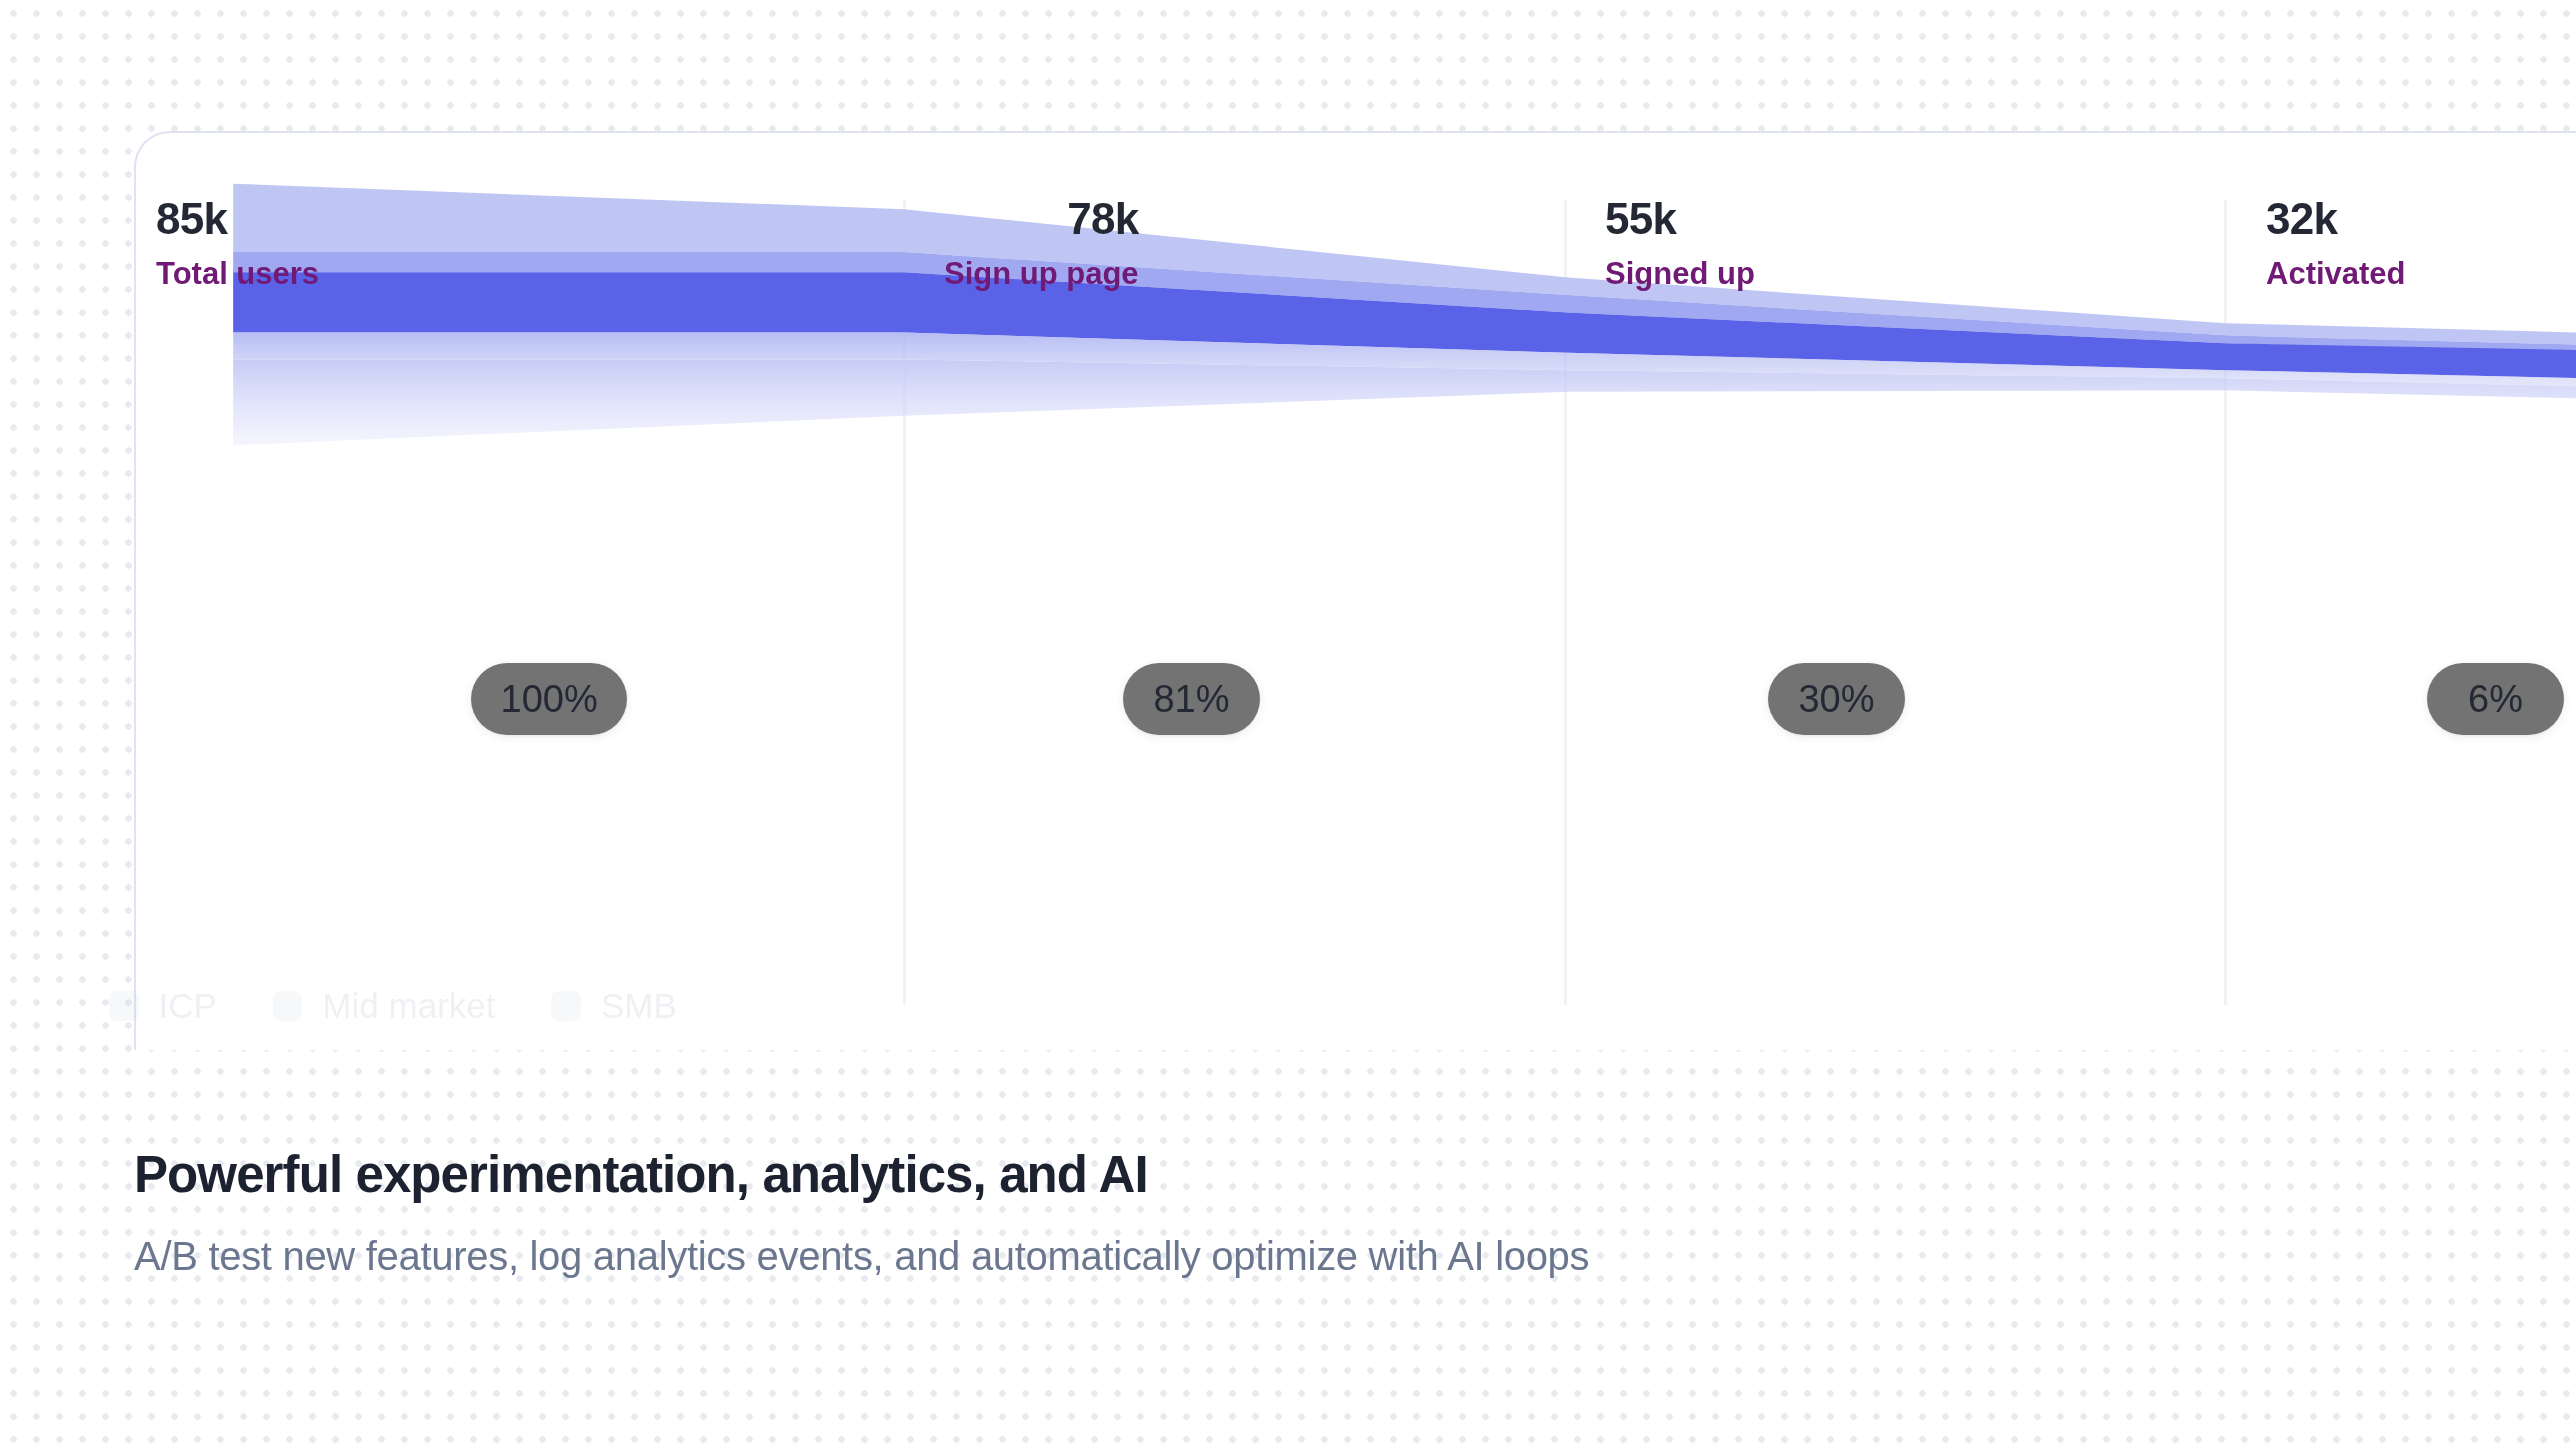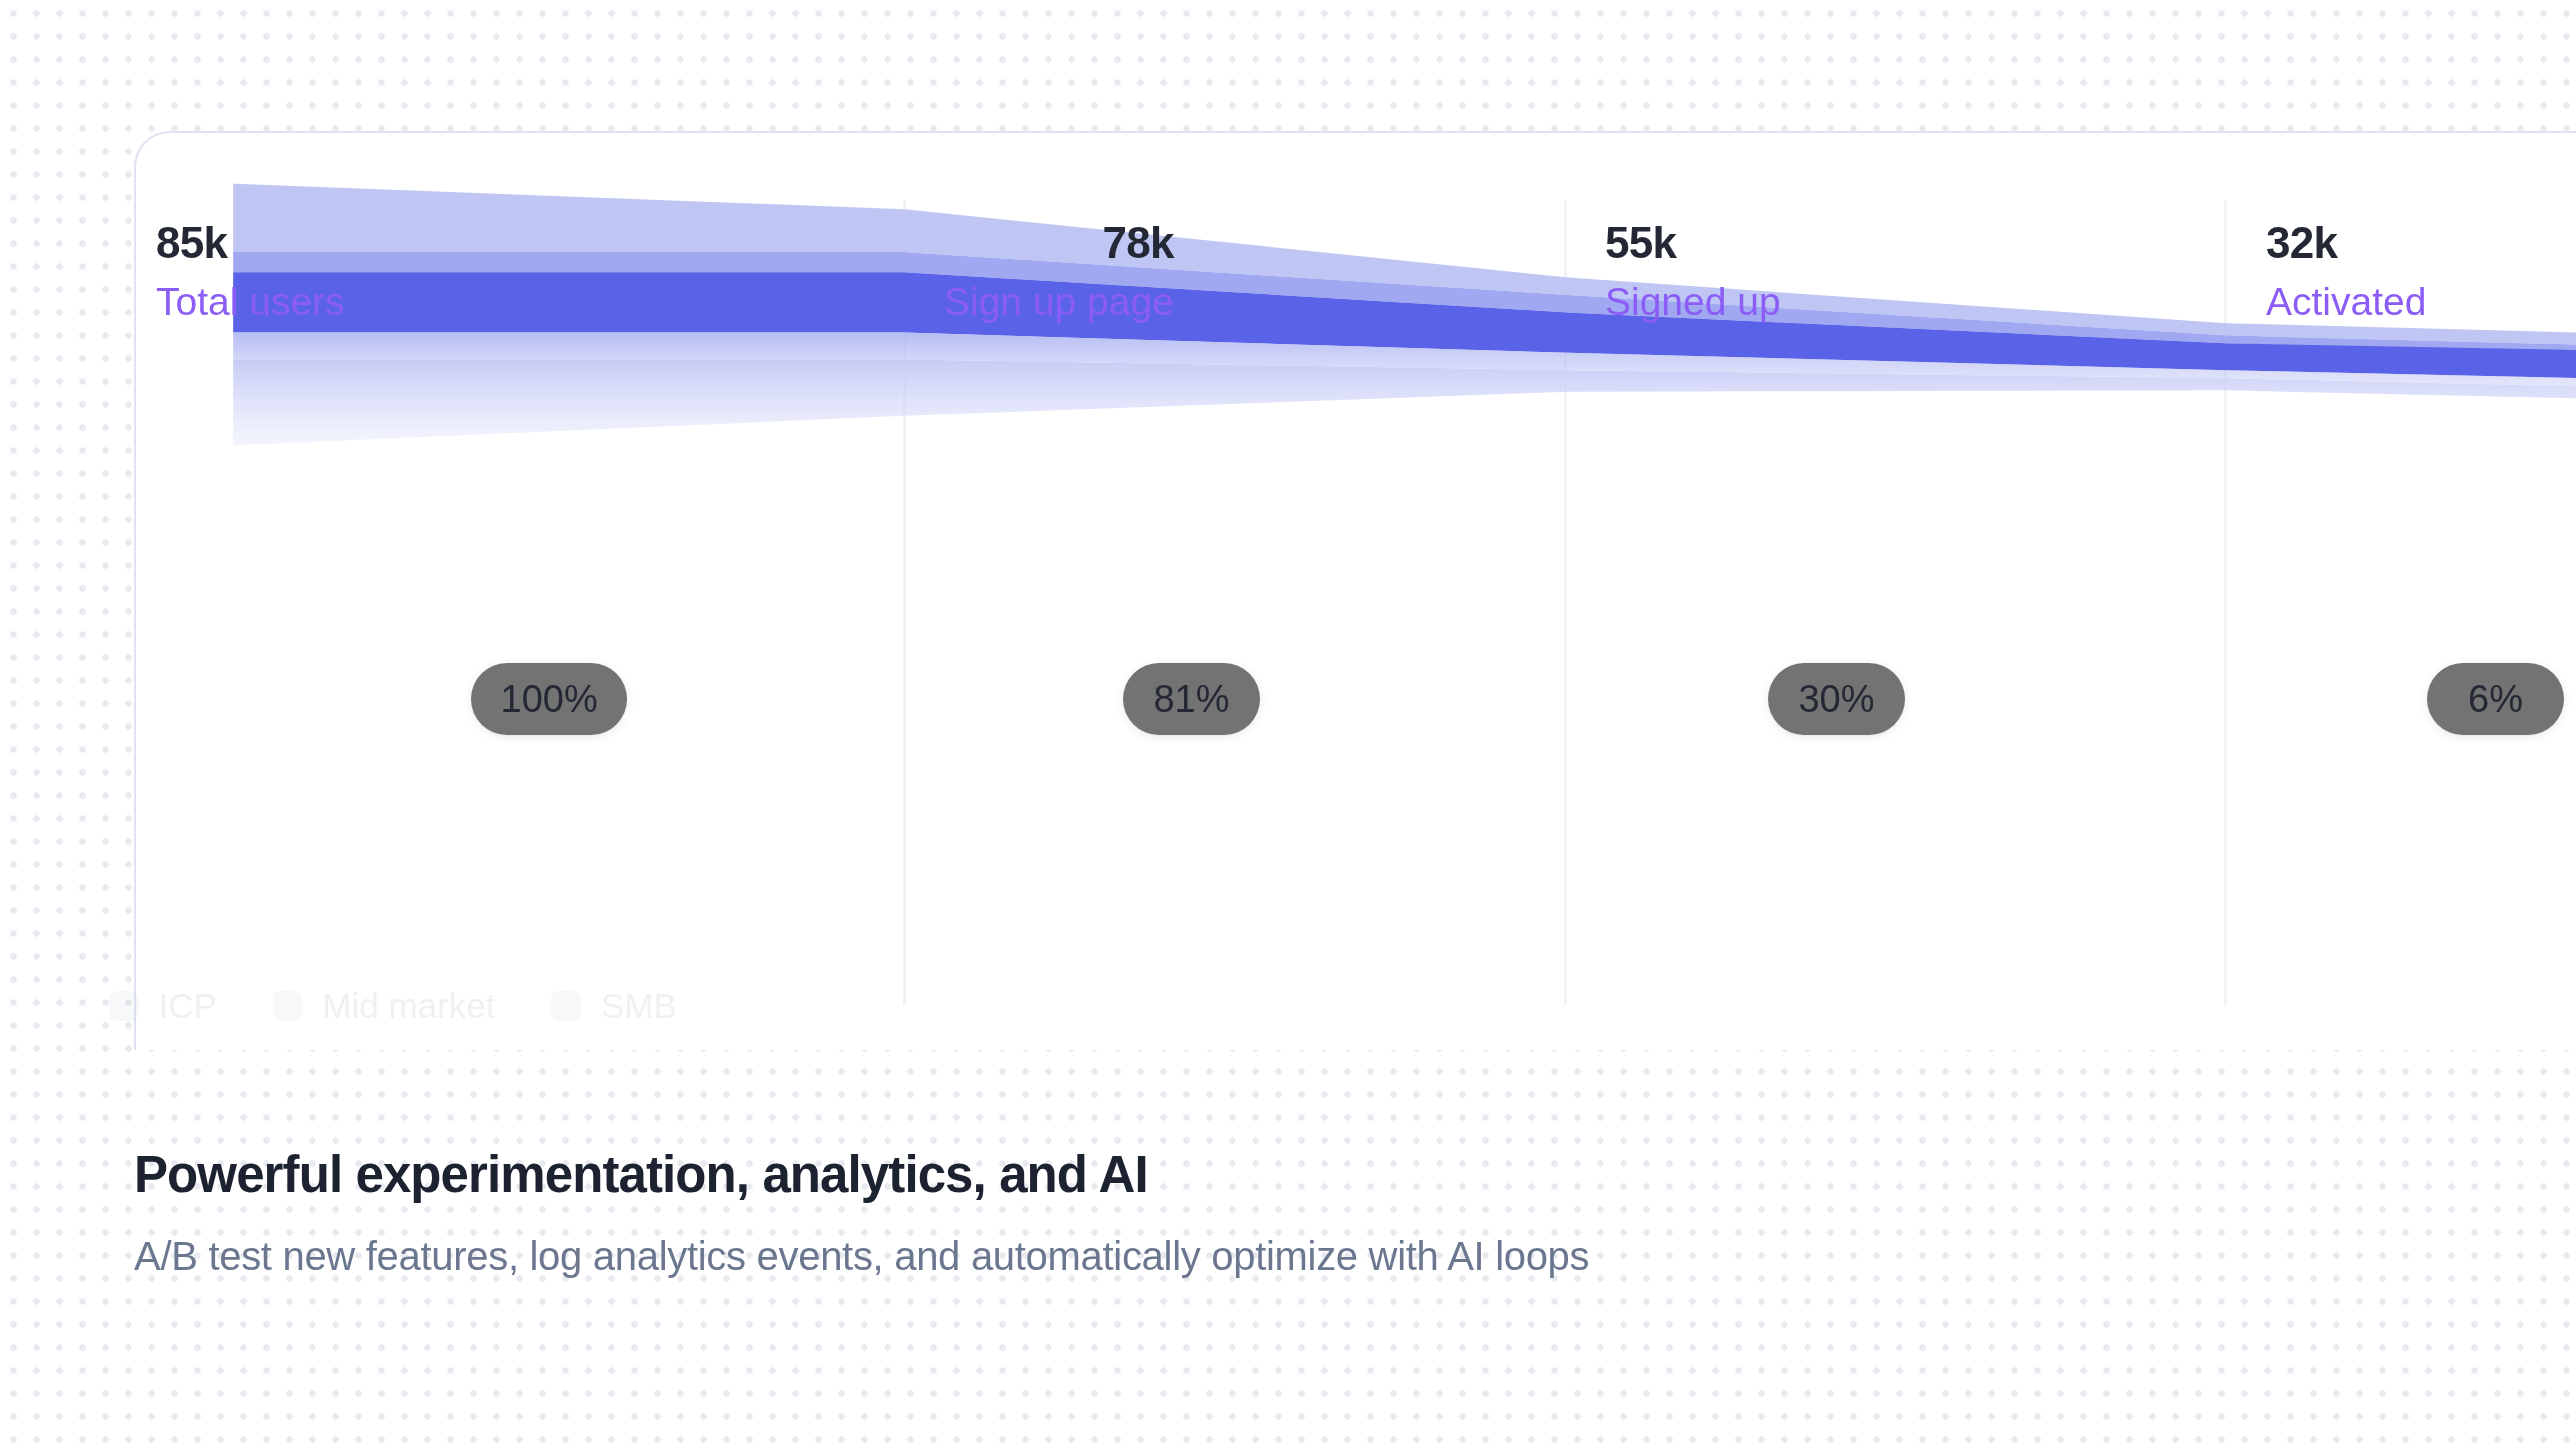--- a/index.html
+++ b/index.html
@@ -42,34 +42,34 @@
   
   .divider{
     position:absolute;
     top:67px;
     width:3.4px;
     height:805px;
     background:#f1f2f6;
   }
 
   
-  .stage-head{ position:absolute;margin-top:24px; }
+  .stage-head{ position:absolute; }
   .stage-value{
     font-size:44px;
     font-weight:700;
     color:#232834;
     letter-spacing:-0.7px;
     line-height:1;
     white-space:nowrap;
   }
   .stage-label{
     margin-top:17.4px;
-    font-size:39px;
-    font-weight:400;
-    color:#8b5cf6;
+    font-size:31px;
+    font-weight:700;
+    color:#701a75;
     line-height:1;
     white-space:nowrap;
   }
 
   
   .funnel-wrap{
     position:absolute;
     left:-37px; top:44px;
     width:2482px; height:275px;
     pointer-events:none;

